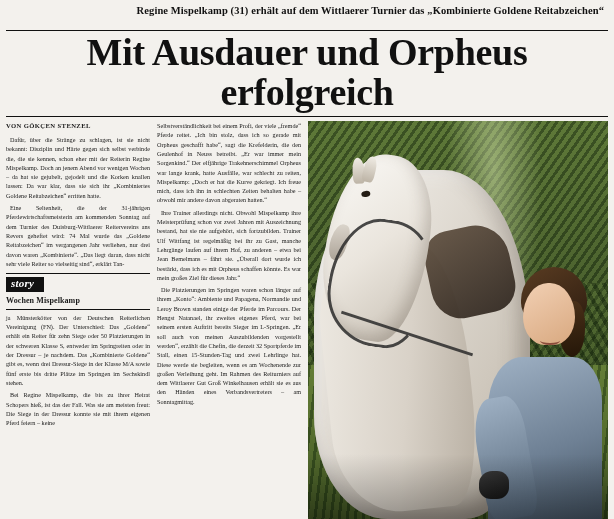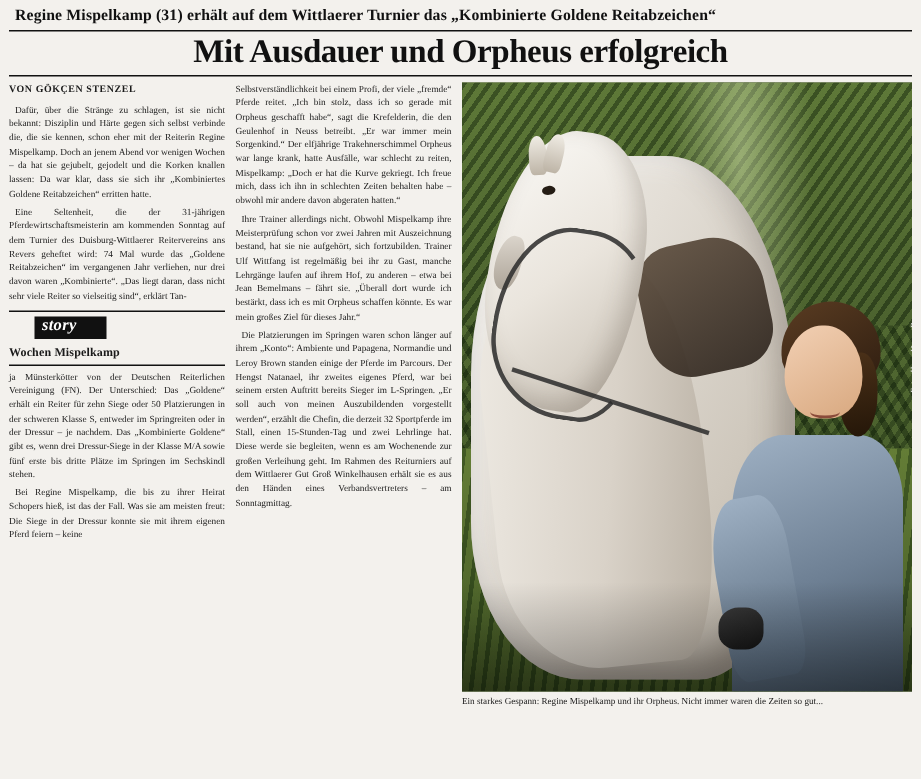--- a/index.html
+++ b/index.html
@@ -18,31 +18,31 @@
     position: relative;
     width: 614px;
     height: 519px;
     background: #f3f1ed;
     box-sizing: border-box;
     padding: 5px 6px 4px 6px;
   }
   .kicker {
     font-size: 10.5px;
     font-weight: bold;
-    text-align: left;
+    text-align: right;
     letter-spacing: 0.1px;
     line-height: 1.15;
-    padding: 0 4px 2px 4px;
+    padding: 0 4px 12px 4px;
   }
   .rule {
     border-top: 1px solid #111;
     margin: 1px 0 2px 0;
   }
   .headline {
-    font-size: 22px;
+    font-size: 38px;
     font-weight: bold;
     text-align: center;
     line-height: 1.04;
     letter-spacing: -0.3px;
     margin: 1px 0 4px 0;
     font-family: "Liberation Serif", serif;
   }
   .rule2 {
     border-top: 1px solid #111;
     margin: 2px 0 4px 0;
@@ -80,24 +80,23 @@
     border-top: 1px solid #111;
     padding-top: 3px;
   }
   .story-tag {
     display: inline-block;
     background: #111;
     color: #fff;
     font-size: 11px;
     font-weight: bold;
     font-style: italic;
-    padding: 0px 20px 1px 5px;
+    padding: 0px 10px 1px 5px;
     letter-spacing: 0.2px;
     line-height: 1.25;
-    margin-left: 17px;
   }
   .story-name {
     font-size: 8px;
     font-weight: bold;
     margin: 3px 0 2px 0;
     letter-spacing: 0.1px;
   }
   .story-rule {
     border-top: 1px solid #111;
     margin: 2px 0 3px 0;

